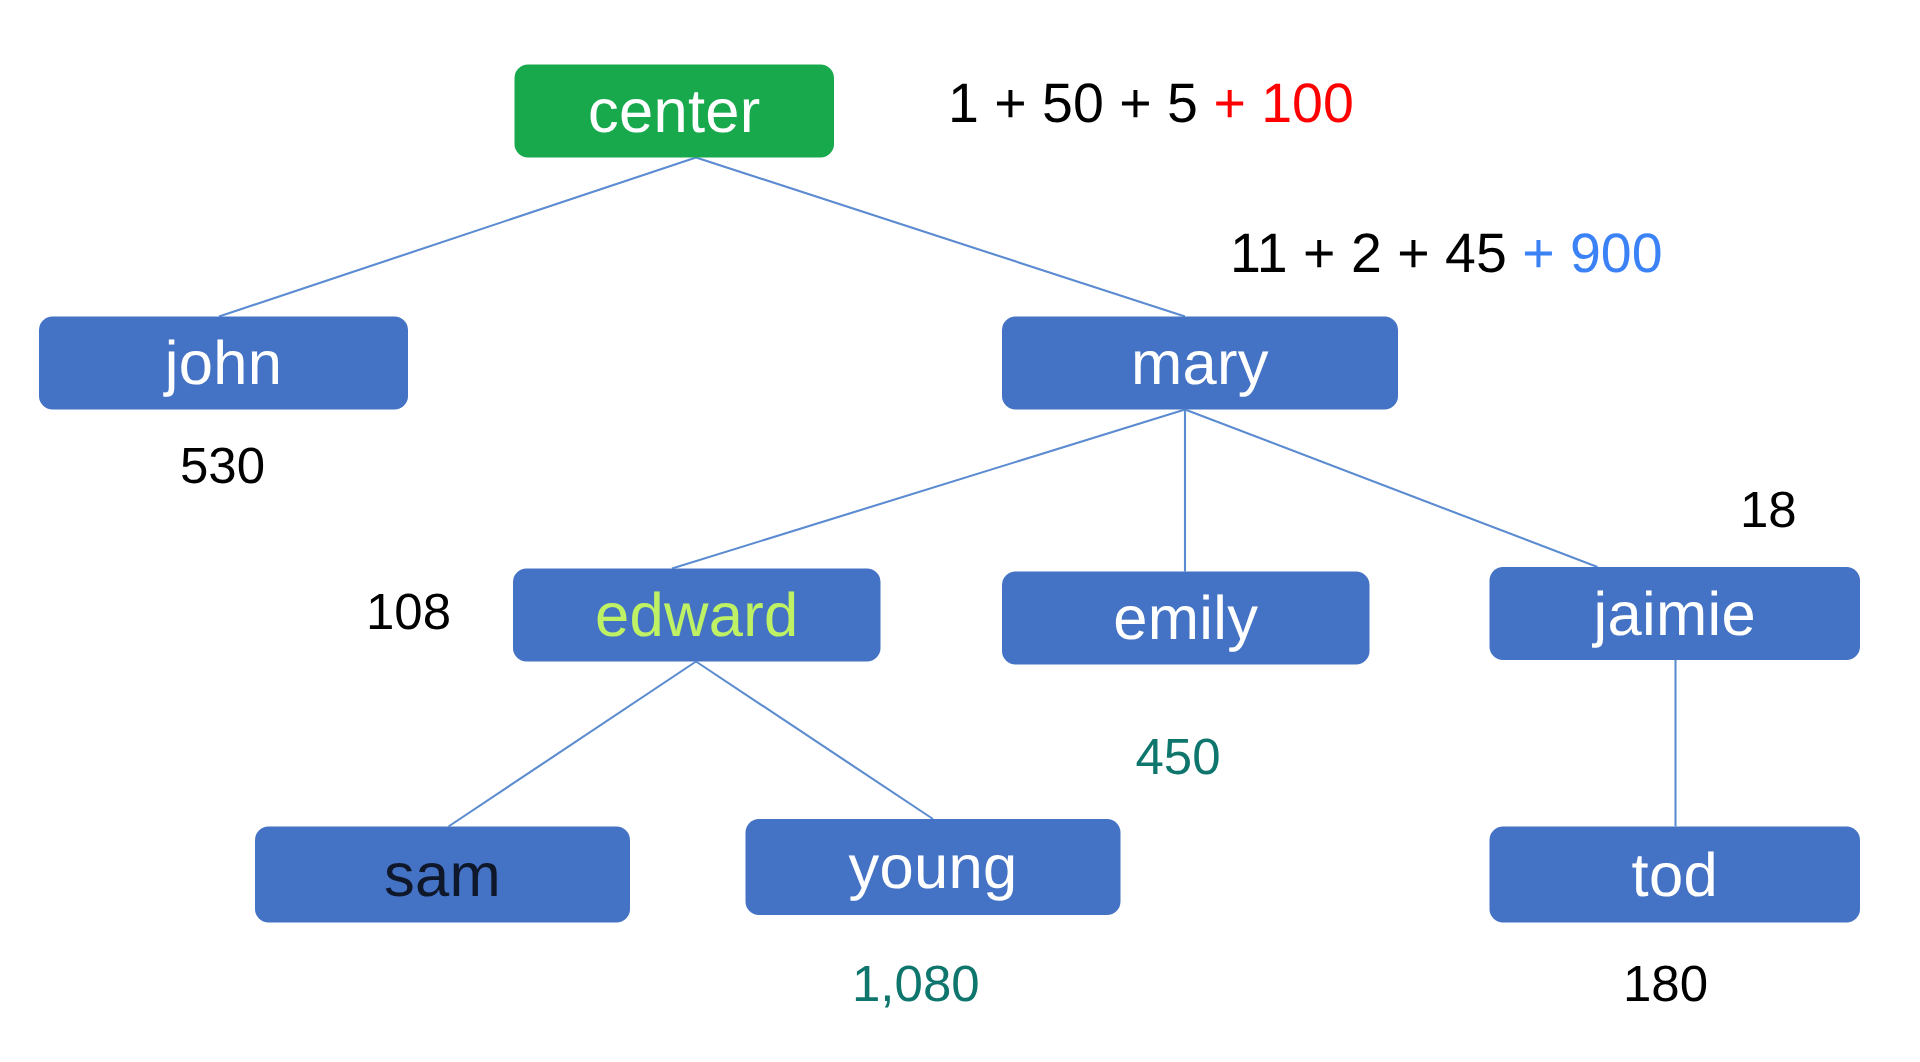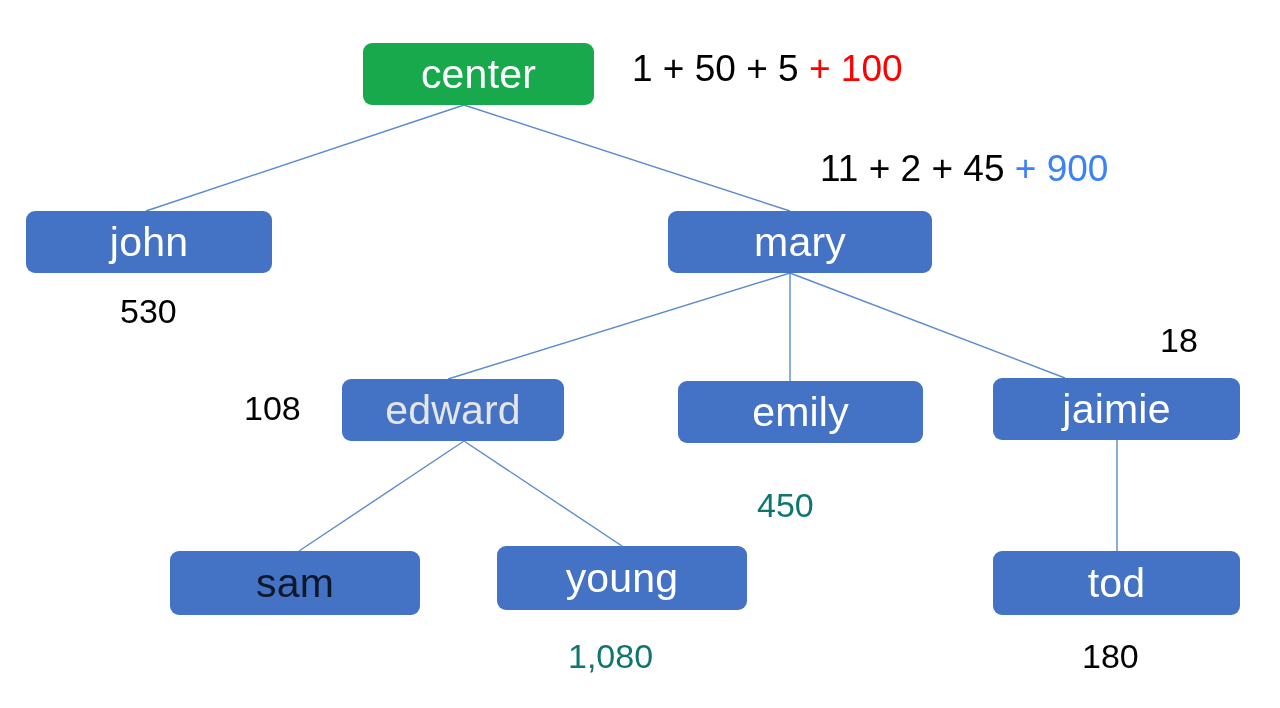--- a/index.html
+++ b/index.html
@@ -69,33 +69,33 @@
       <line x1="464" y1="105" x2="146" y2="211" stroke="#5b8bd0" stroke-width="1.4"></line>
       <line x1="464" y1="105" x2="790" y2="211" stroke="#5b8bd0" stroke-width="1.4"></line>
       <line x1="790" y1="273" x2="448" y2="379" stroke="#5b8bd0" stroke-width="1.4"></line>
       <line x1="790" y1="273" x2="790" y2="381" stroke="#5b8bd0" stroke-width="1.4"></line>
       <line x1="790" y1="273" x2="1065" y2="378" stroke="#5b8bd0" stroke-width="1.4"></line>
       <line x1="464" y1="441" x2="299" y2="551" stroke="#5b8bd0" stroke-width="1.4"></line>
       <line x1="464" y1="441" x2="622" y2="546" stroke="#5b8bd0" stroke-width="1.4"></line>
       <line x1="1117" y1="440" x2="1117" y2="551" stroke="#5b8bd0" stroke-width="1.4"></line>
     </svg>
   <div id="nodes-layer">
-      <div class="node" style="left: 343px; top: 43px; width: 231px; height: 62px; background: rgb(23, 169, 75); color: rgb(255, 255, 255); font-size: 41px; margin-left: 20px;">
+      <div class="node" style="left: 343px; top: 43px; width: 213px; height: 62px; background: rgb(23, 169, 75); color: rgb(255, 255, 255); font-size: 41px;">
         <span class="node-label">center</span>
       </div>
       <div class="node" style="left: 26px; top: 211px; width: 246px; height: 62px; background: rgb(68, 114, 196); color: rgb(255, 255, 255); font-size: 41px;">
         <span class="node-label">john</span>
       </div>
       <div class="node" style="left: 668px; top: 211px; width: 264px; height: 62px; background: rgb(68, 114, 196); color: rgb(255, 255, 255); font-size: 41px;">
         <span class="node-label">mary</span>
       </div>
-      <div class="node" style="left: 342px; top: 379px; width: 222px; height: 62px; background: rgb(68, 114, 196); color: #e5e5e5; font-size: 41px;">
+      <div class="node" style="left: 342px; top: 379px; width: 245px; height: 62px; background: rgb(68, 114, 196); color: #bef264; font-size: 41px;">
         <span class="node-label">edward</span>
       </div>
-      <div class="node" style="left: 668px; top: 381px; width: 245px; height: 62px; background: rgb(68, 114, 196); color: rgb(255, 255, 255); font-size: 41px; margin-left: 10px;">
+      <div class="node" style="left: 668px; top: 381px; width: 245px; height: 62px; background: rgb(68, 114, 196); color: rgb(255, 255, 255); font-size: 41px;">
         <span class="node-label">emily</span>
       </div>
       <div class="node" style="left: 993px; top: 378px; width: 247px; height: 62px; background: rgb(68, 114, 196); color: rgb(255, 255, 255); font-size: 41px;">
         <span class="node-label">jaimie</span>
       </div>
       <div class="node" style="left: 170px; top: 551px; width: 250px; height: 64px; background: rgb(68, 114, 196); color: #0f172a; font-size: 41px;">
         <span class="node-label">sam</span>
       </div>
       <div class="node" style="left: 497px; top: 546px; width: 250px; height: 64px; background: rgb(68, 114, 196); color: rgb(255, 255, 255); font-size: 41px;">
         <span class="node-label">young</span>

